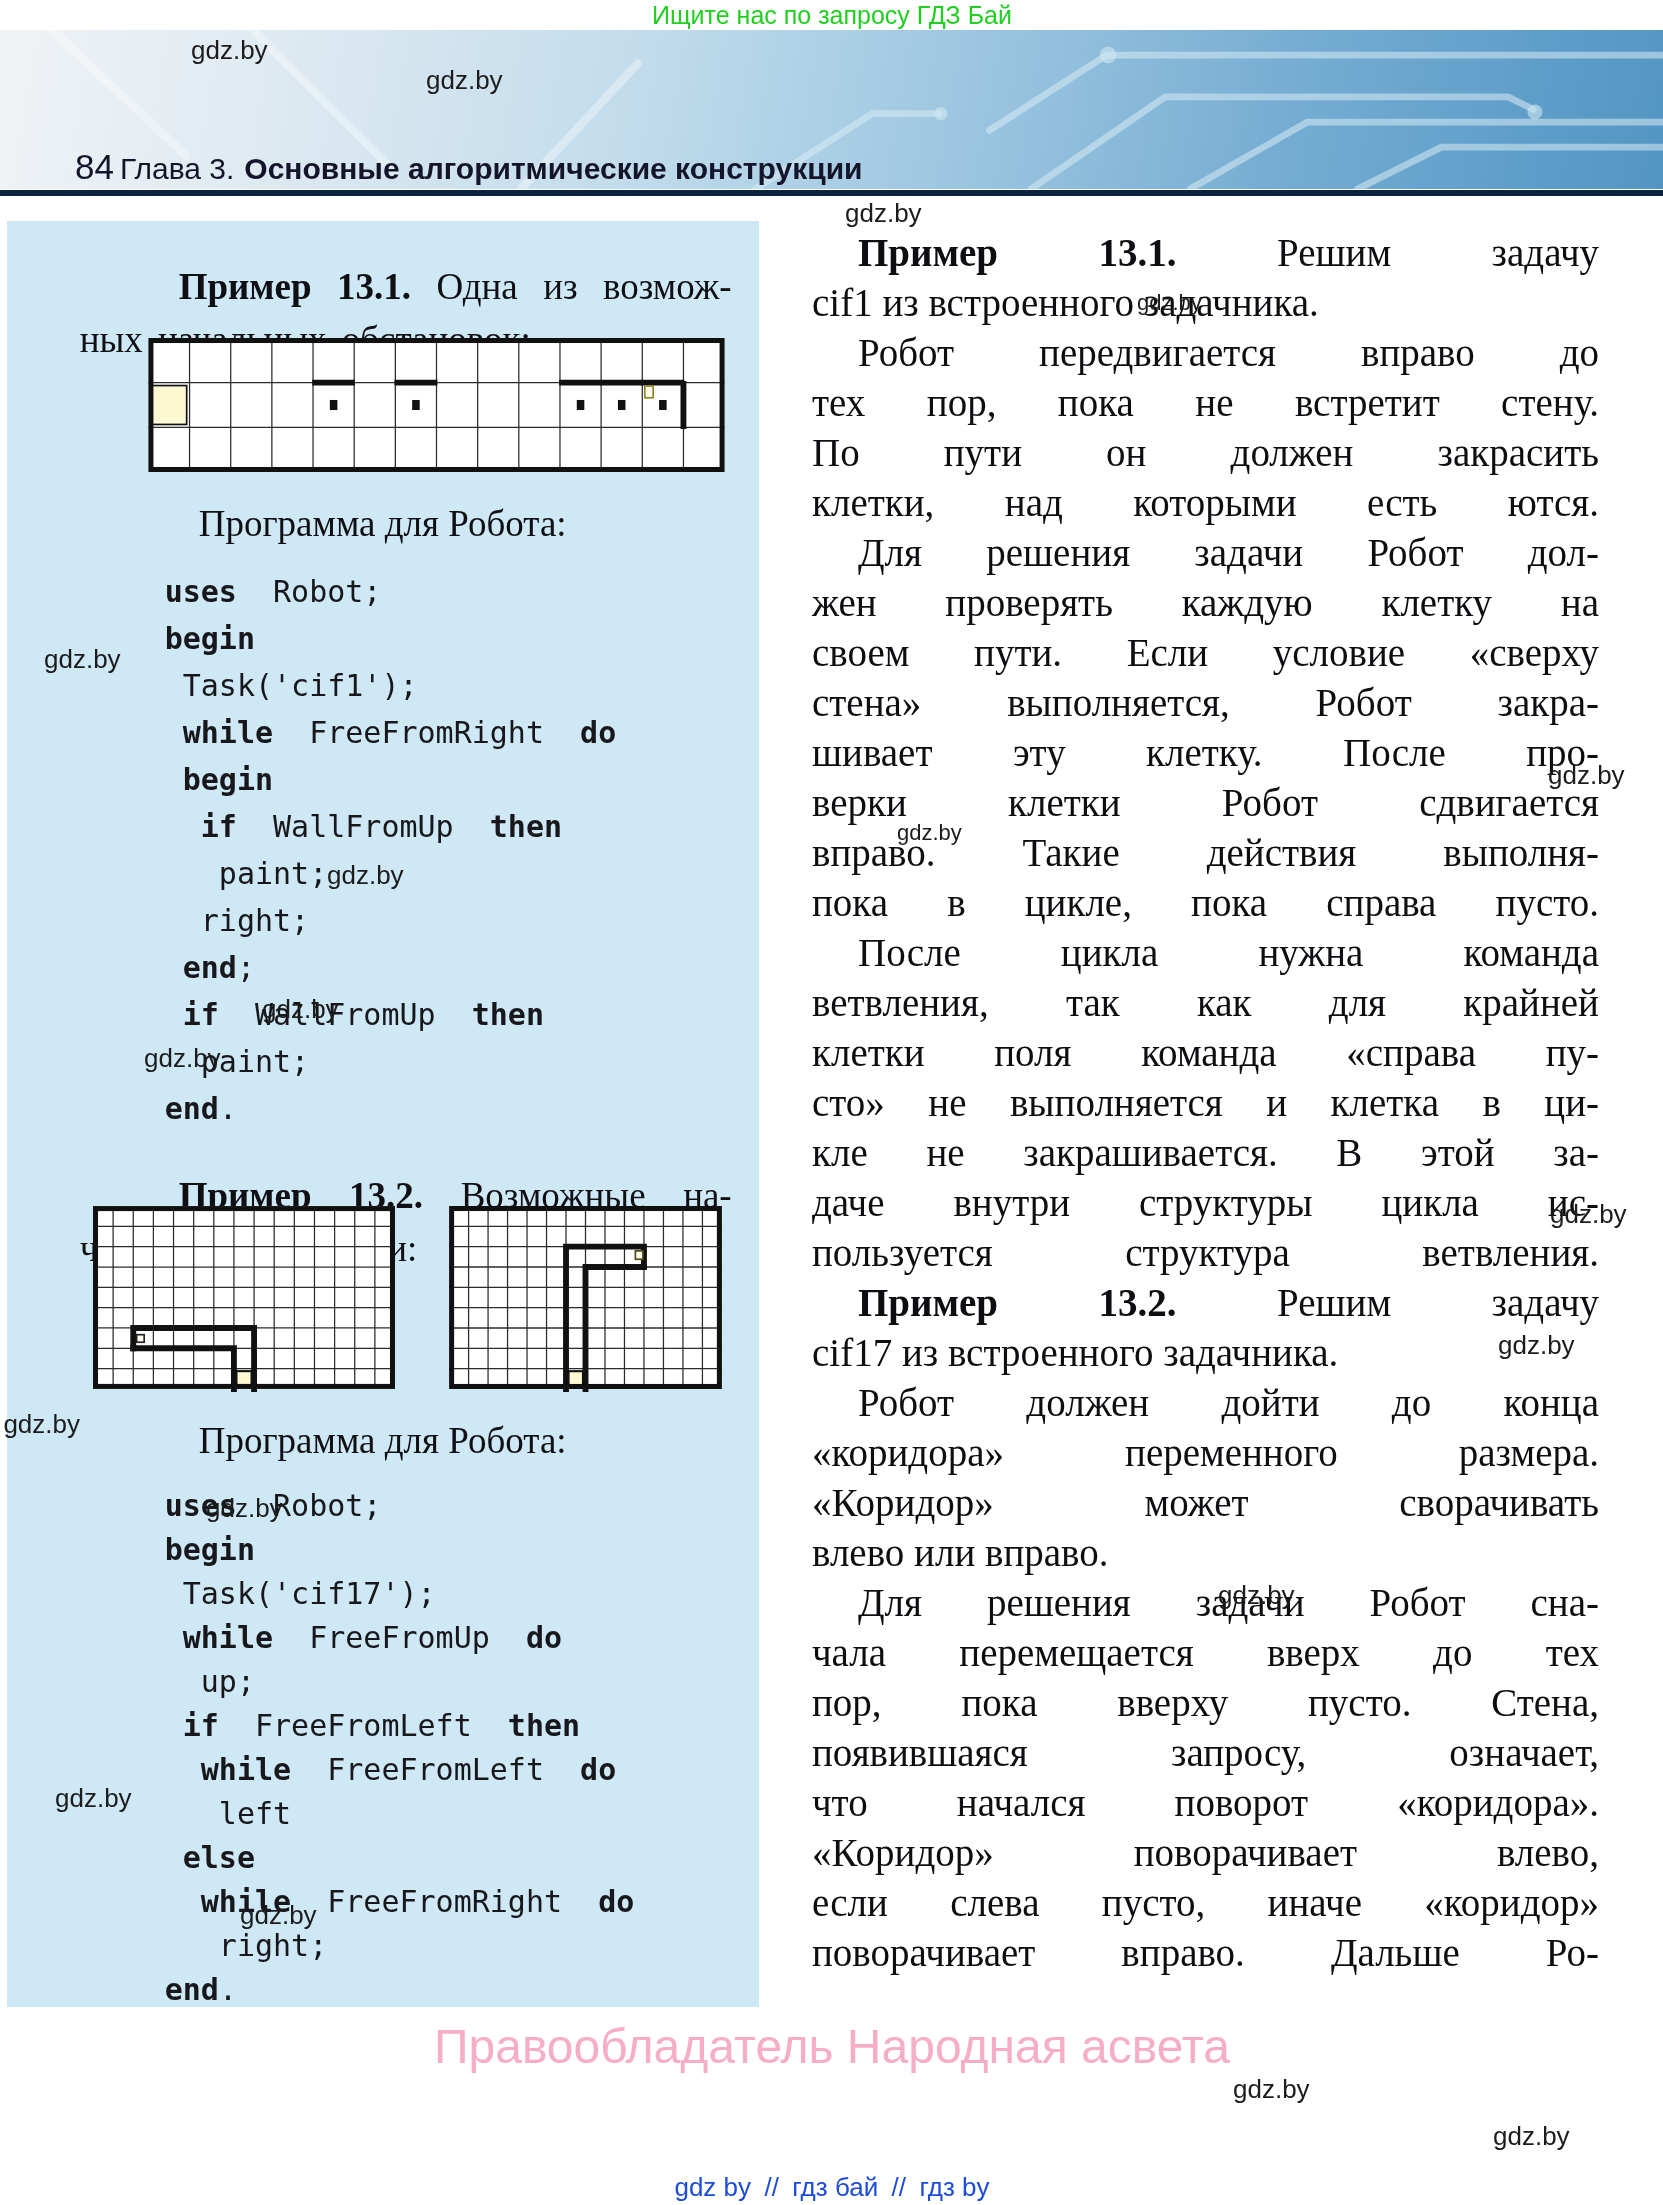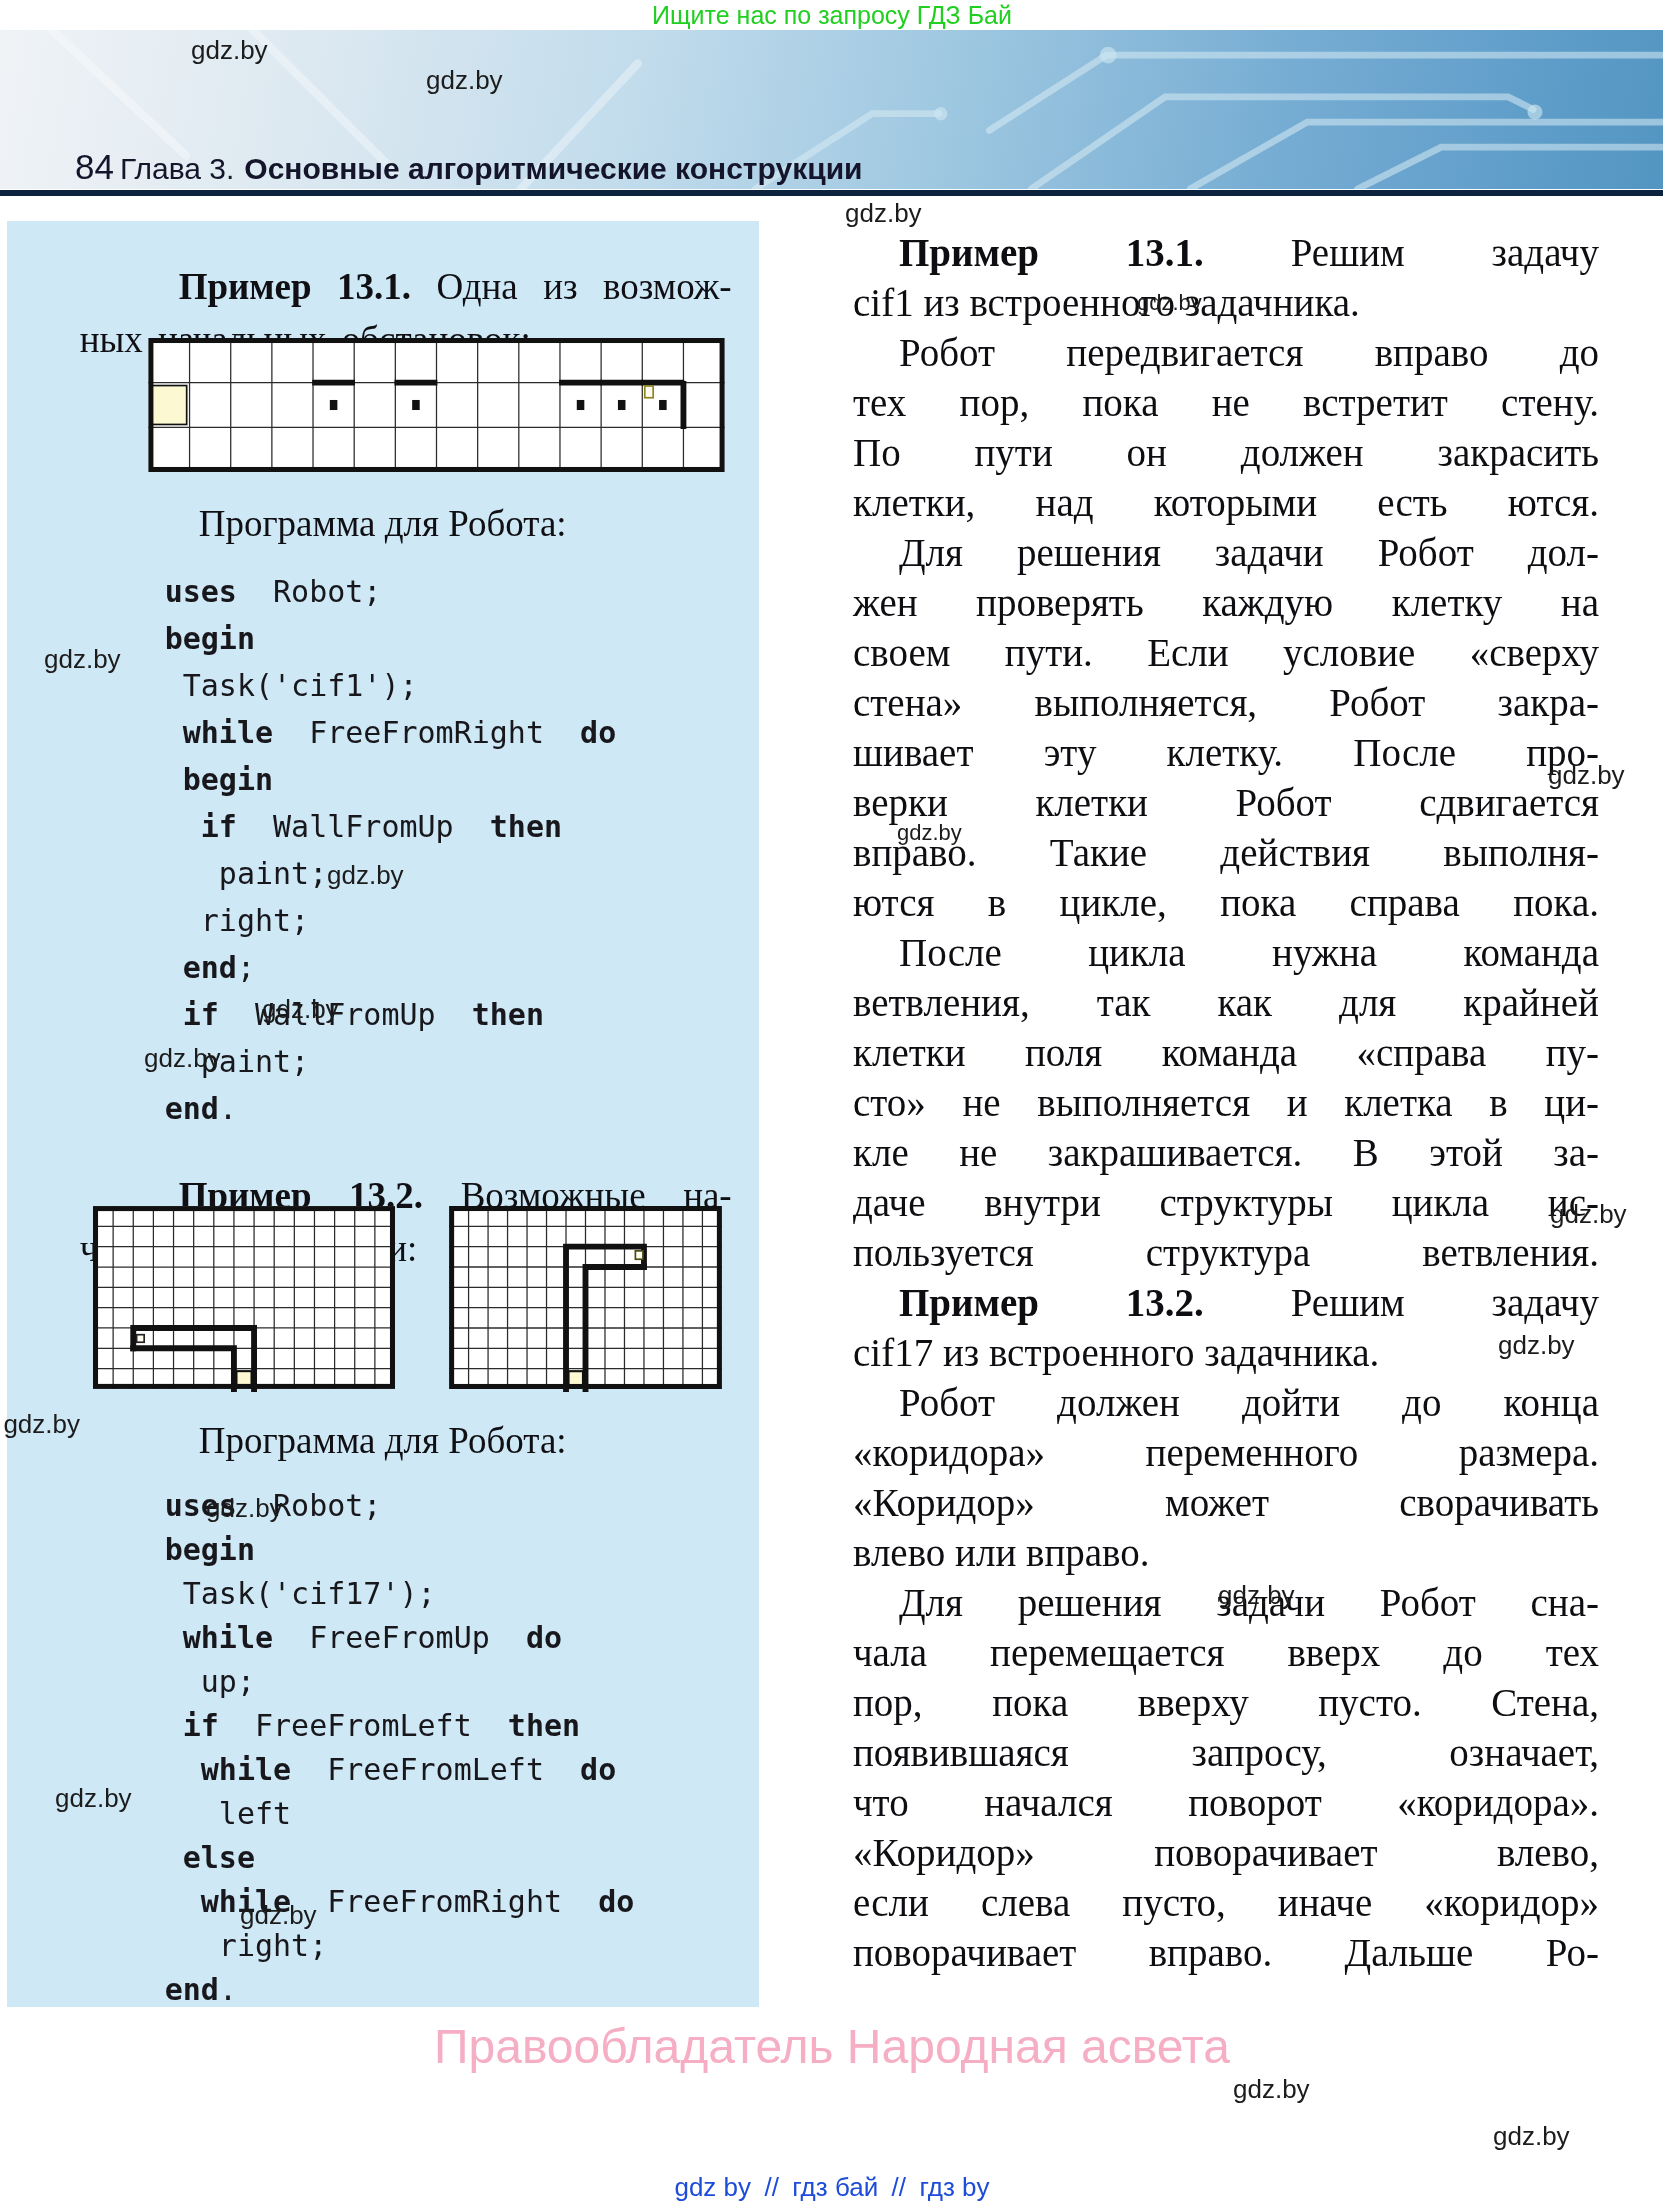--- a/index.html
+++ b/index.html
@@ -35,21 +35,21 @@
   .code{position:absolute;left:146px;margin:12px;font-family:"DejaVu Sans Mono",monospace;
         font-size:30px;color:#17171c;white-space:pre;}
   .code .cline{height:47px;line-height:47px;}
   .code.c2 .cline{height:44px;line-height:44px;}
   .code b{font-weight:bold;}
 
   .fig{position:absolute;overflow:visible;}
 
   .rcol{position:absolute;left:812px;top:228px;width:787px;font-size:39px;
         line-height:50px;color:#0e0e12;}
-  .rcol .line{text-align:justify;text-align-last:justify;margin-left:41px;}
+  .rcol .line{text-align:justify;text-align-last:justify;}
   .rcol .line.first{text-indent:46px;}
   .rcol .para.endshort .rest .line:last-child{text-align-last:left;}
   .rcol b.lead{font-weight:bold;}
 
   .copyright{position:absolute;left:0;top:2019px;width:100%;text-align:center;
              font-family:"Liberation Sans",sans-serif;font-size:48px;color:#f5aec3;}
 
   .links{position:absolute;left:0;top:2172px;width:100%;text-align:center;
          font-family:"Liberation Sans",sans-serif;font-size:26px;color:#1d4cd8;}
   .links a{color:#1d4cd8;text-decoration:none;margin:0 8.4px;cursor:pointer;}
@@ -223,21 +223,21 @@
   </div>
   <div class="para">
     <div class="line first"><b class="lead"></b><span>Для решения задачи Робот дол-</span></div>
     <div class="rest">
         <div class="line">жен проверять каждую клетку на</div>
         <div class="line">своем пути. Если условие «сверху</div>
         <div class="line">стена» выполняется, Робот закра-</div>
         <div class="line">шивает эту клетку. После про-</div>
         <div class="line">верки клетки Робот сдвигается</div>
         <div class="line">вправо. Такие действия выполня-</div>
-        <div class="line">ются в цикле, пока справа пока.</div>
+        <div class="line">пока в цикле, пока справа пусто.</div>
       </div>
   </div>
   <div class="para">
     <div class="line first"><b class="lead"></b><span>После цикла нужна команда</span></div>
     <div class="rest">
         <div class="line">ветвления, так как для крайней</div>
         <div class="line">клетки поля команда «справа пу-</div>
         <div class="line">сто» не выполняется и клетка в ци-</div>
         <div class="line">кле не закрашивается. В этой за-</div>
         <div class="line">даче внутри структуры цикла ис-</div>

